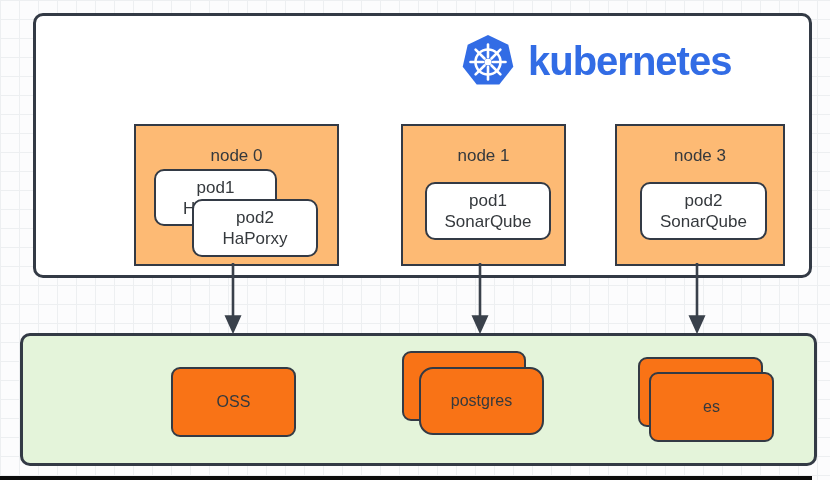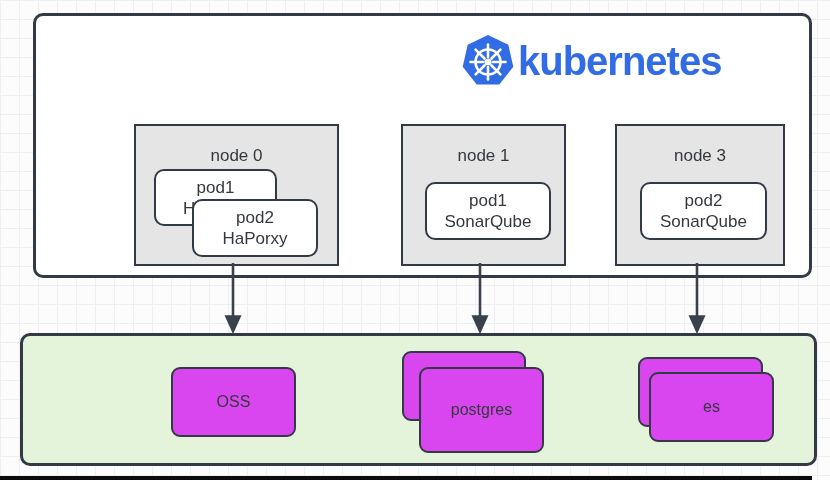--- a/index.html
+++ b/index.html
@@ -15,29 +15,29 @@
       linear-gradient(#edeff1 1px, transparent 1px),
       linear-gradient(90deg, #edeff1 1px, transparent 1px);
     background-size:19px 19px;
   }
   .box{box-sizing:border-box;position:absolute;}
   
   .cluster{
     left:33px;top:13px;width:779px;height:265px;
     background:#ffffff;border:3px solid #333a45;border-radius:10px;
   }
-  .logo{position:absolute;left:425px;top:18px;display:flex;align-items:center;gap:3px;text-align:center;}
+  .logo{position:absolute;left:425px;top:18px;display:flex;align-items:center;gap:13px;text-align:center;}
   .wordmark{
     color:#326ce5;font-weight:700;font-size:40px;letter-spacing:-1px;
     line-height:1;
   }
   
   .node{
     box-sizing:border-box;position:absolute;top:108px;height:142px;
-    background:#e5e5e5;border:2.5px solid #333a45;
+    background:#fdba74;border:2.5px solid #333a45;
   }
   .node-0{left:98px;width:205px;}
   .node-1{left:365px;width:165px;}
   .node-2{left:579px;width:170px;}
   .node-label{
     text-align:center;margin-top:20px;font-size:17px;color:#35393d;
   }
   .pod{
     box-sizing:border-box;position:absolute;background:#ffffff;
     border:2.5px solid #333a45;border-radius:10px;
@@ -49,28 +49,28 @@
   .pod-n1-1{left:22px;top:56px;width:126px;height:58px;}
   .pod-n2-1{left:23px;top:56px;width:127px;height:58px;}
   
   .arrows{position:absolute;left:0;top:0;width:830px;height:480px;z-index:5;pointer-events:none;}
   
   .services{
     left:20px;top:333px;width:797px;height:133px;
     background:#e4f4da;border:3px solid #333a45;border-radius:10px;
   }
   .svc{
-    box-sizing:border-box;position:absolute;background:#d946ef;
+    box-sizing:border-box;position:absolute;background:#f97316;
     border:2.5px solid #333a45;border-radius:9px;
     display:flex;align-items:center;justify-content:center;
     font-size:16px;color:#35393d;
   }
   .svc-oss{left:148px;top:31px;width:125px;height:70px;}
   .svc-pg-back{left:379px;top:15px;width:124px;height:70px;}
-  .svc-pg{left:396px;top:31px;width:125px;height:86px;z-index:2;}
+  .svc-pg{left:396px;top:31px;width:125px;height:68px;z-index:2;border-radius:14px;}
   .svc-es-back{left:615px;top:21px;width:125px;height:70px;}
   .svc-es{left:626px;top:36px;width:125px;height:70px;z-index:2;}
   
   .bottom-edge{left:0;top:476px;width:812px;height:4px;background:#0b0b0b;}
 </style>
 </head>
 <body>
 
 <div class="canvas">
 

